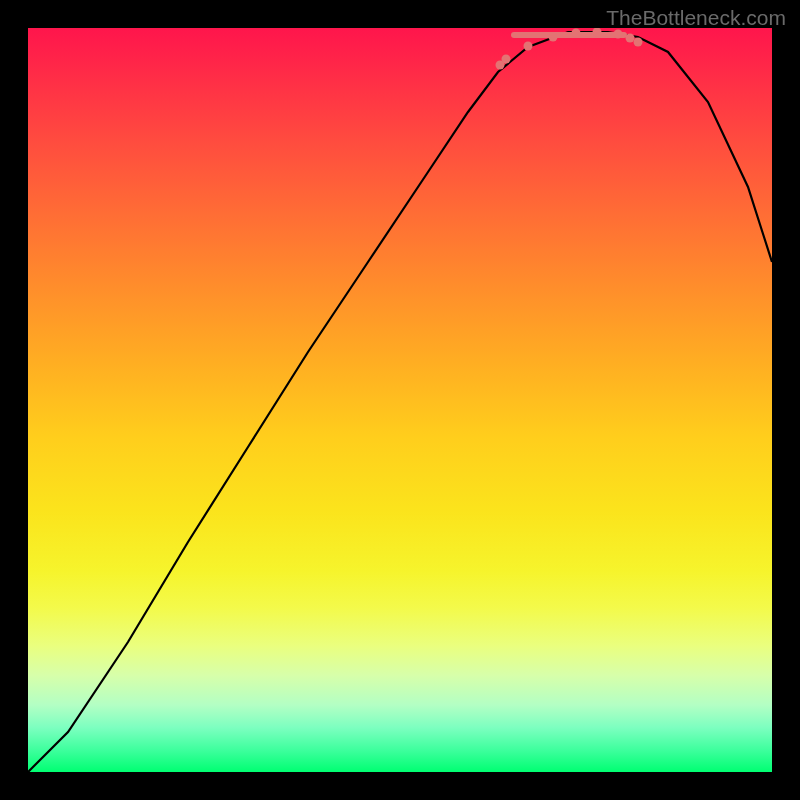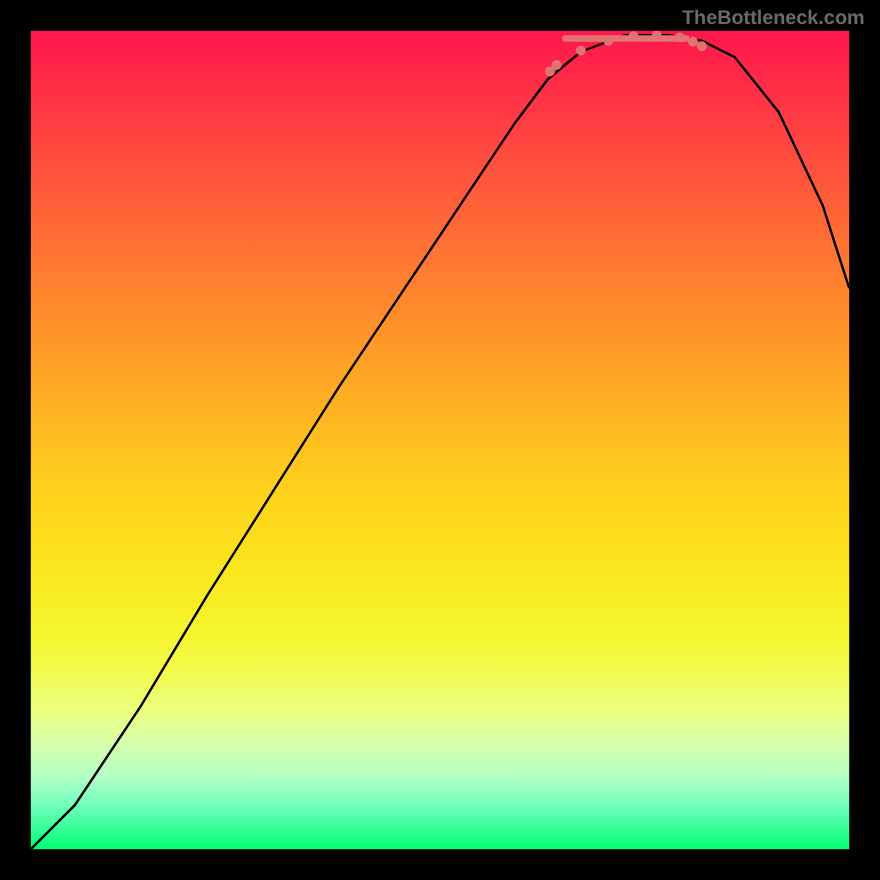--- a/index.html
+++ b/index.html
@@ -9,22 +9,22 @@
     background: #000;
     font-family: Arial, sans-serif;
     overflow: hidden;
     position: relative;
   }
   .watermark {
     position: absolute;
     top: 6px;
     right: 14px;
     color: #6a6a6a;
-    font-size: 18px;
-    font-weight: bold;
+    font-size: 21px;
+    font-weight: normal;
     z-index: 10;
   }
   .plot-area {
     position: absolute;
     left: 28px;
     top: 28px;
     width: 744px;
     height: 744px;
   }
   .gradient-bg {

